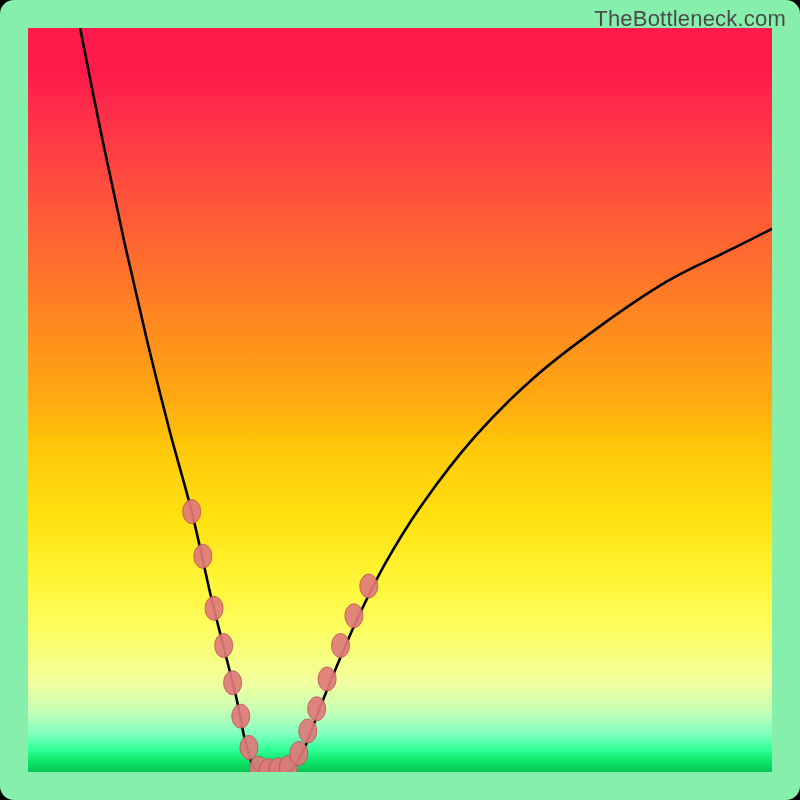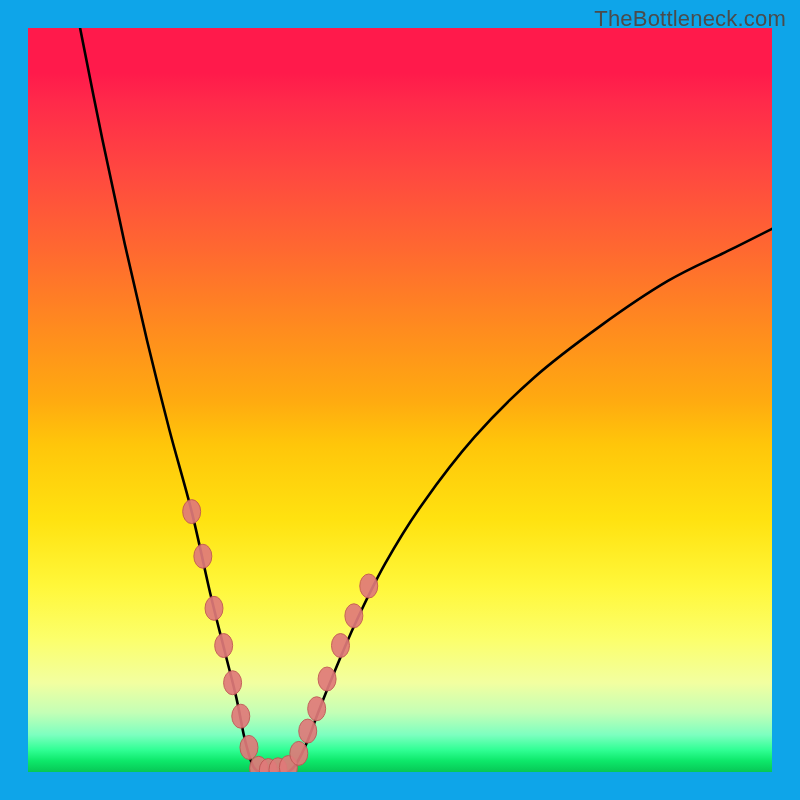--- a/index.html
+++ b/index.html
@@ -10,21 +10,22 @@
     overflow: hidden;
     background: #000;
     font-family: Arial, Helvetica, sans-serif;
   }
   .frame {
     position: absolute;
     top: 0;
     left: 0;
     width: 800px;
     height: 800px;
-    background: #0ea5e9;
+    background: #86efac;
+    border-radius: 14px;
   }
   .panel {
     position: absolute;
     top: 28px;
     left: 28px;
     width: 744px;
     height: 744px;
     overflow: hidden;
   }
   .gradient-bg {

